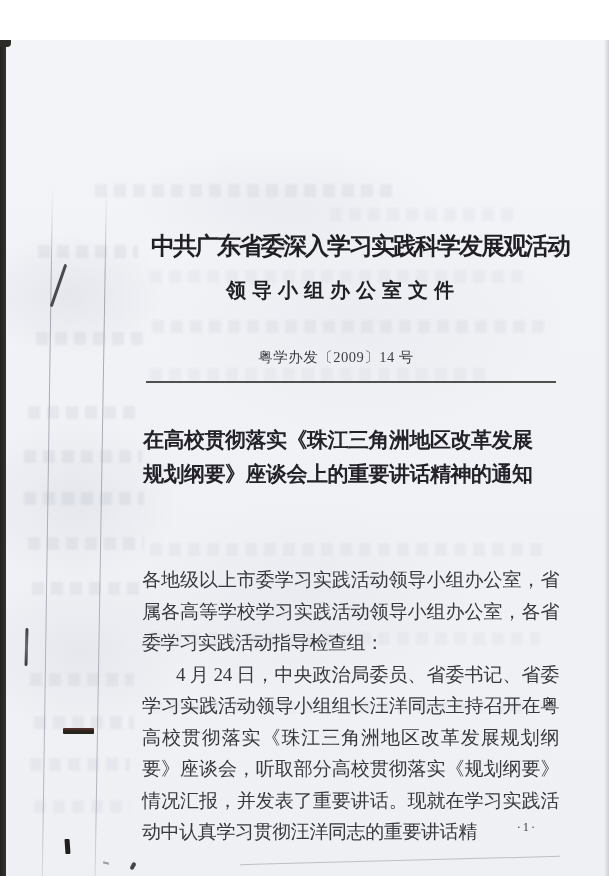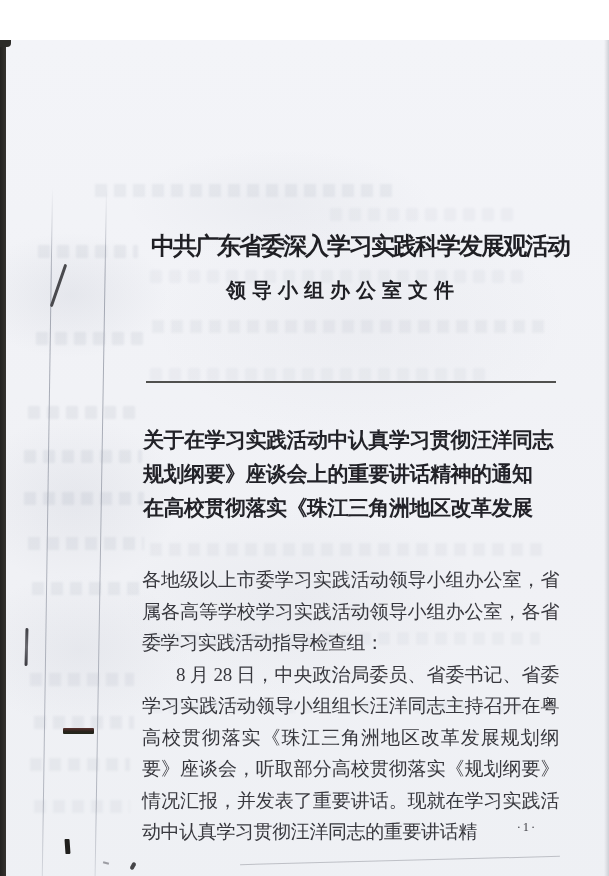--- a/index.html
+++ b/index.html
@@ -94,31 +94,31 @@
   <div class="ghost" style="left:32px;top:542px;width:108px;opacity:.55;"></div>
   <div class="ghost" style="left:150px;top:592px;width:390px;opacity:.3;"></div>
   <div class="ghost" style="left:30px;top:633px;width:104px;opacity:.5;"></div>
   <div class="ghost" style="left:150px;top:660px;width:380px;opacity:.25;"></div>
   <div class="ghost" style="left:34px;top:676px;width:100px;opacity:.5;"></div>
   <div class="ghost" style="left:30px;top:718px;width:100px;opacity:.45;"></div>
   <div class="ghost" style="left:34px;top:760px;width:96px;opacity:.4;"></div>
 
   <div class="abs org-line1">中共广东省委深入学习实践科学发展观活动</div>
   <div class="abs org-line2">领导小组办公室文件</div>
+  <div class="abs doc-number">粤学办发〔2009〕14 号</div>
   <div class="abs rule"></div>
 
   <div class="abs notice-title">
-    <div>关于在学习实践活动中认真学习贯彻汪洋同志</div>
+    <div>在高校贯彻落实《珠江三角洲地区改革发展</div>
     <div>规划纲要》座谈会上的重要讲话精神的通知</div>
-    <div>在高校贯彻落实《珠江三角洲地区改革发展</div>
   </div>
 
   <div class="abs body-text">
     <p>各地级以上市委学习实践活动领导小组办公室，省属各高等学校学习实践活动领导小组办公室，各省委学习实践活动指导检查组：</p>
-    <p class="indent">8 月 28 日，中央政治局委员、省委书记、省委学习实践活动领导小组组长汪洋同志主持召开在粤高校贯彻落实《珠江三角洲地区改革发展规划纲要》座谈会，听取部分高校贯彻落实《规划纲要》情况汇报，并发表了重要讲话。现就在学习实践活动中认真学习贯彻汪洋同志的重要讲话精</p>
+    <p class="indent">4 月 24 日，中央政治局委员、省委书记、省委学习实践活动领导小组组长汪洋同志主持召开在粤高校贯彻落实《珠江三角洲地区改革发展规划纲要》座谈会，听取部分高校贯彻落实《规划纲要》情况汇报，并发表了重要讲话。现就在学习实践活动中认真学习贯彻汪洋同志的重要讲话精</p>
   </div>
 
   <div class="abs page-number">·1·</div>
 
   <div class="abs fold fold-a"></div>
   <div class="abs fold fold-b"></div>
   <div class="abs pen-mark-1"></div>
   <div class="abs pen-mark-2"></div>
   <div class="abs black-bar"></div>
   <div class="abs black-tick"></div>

